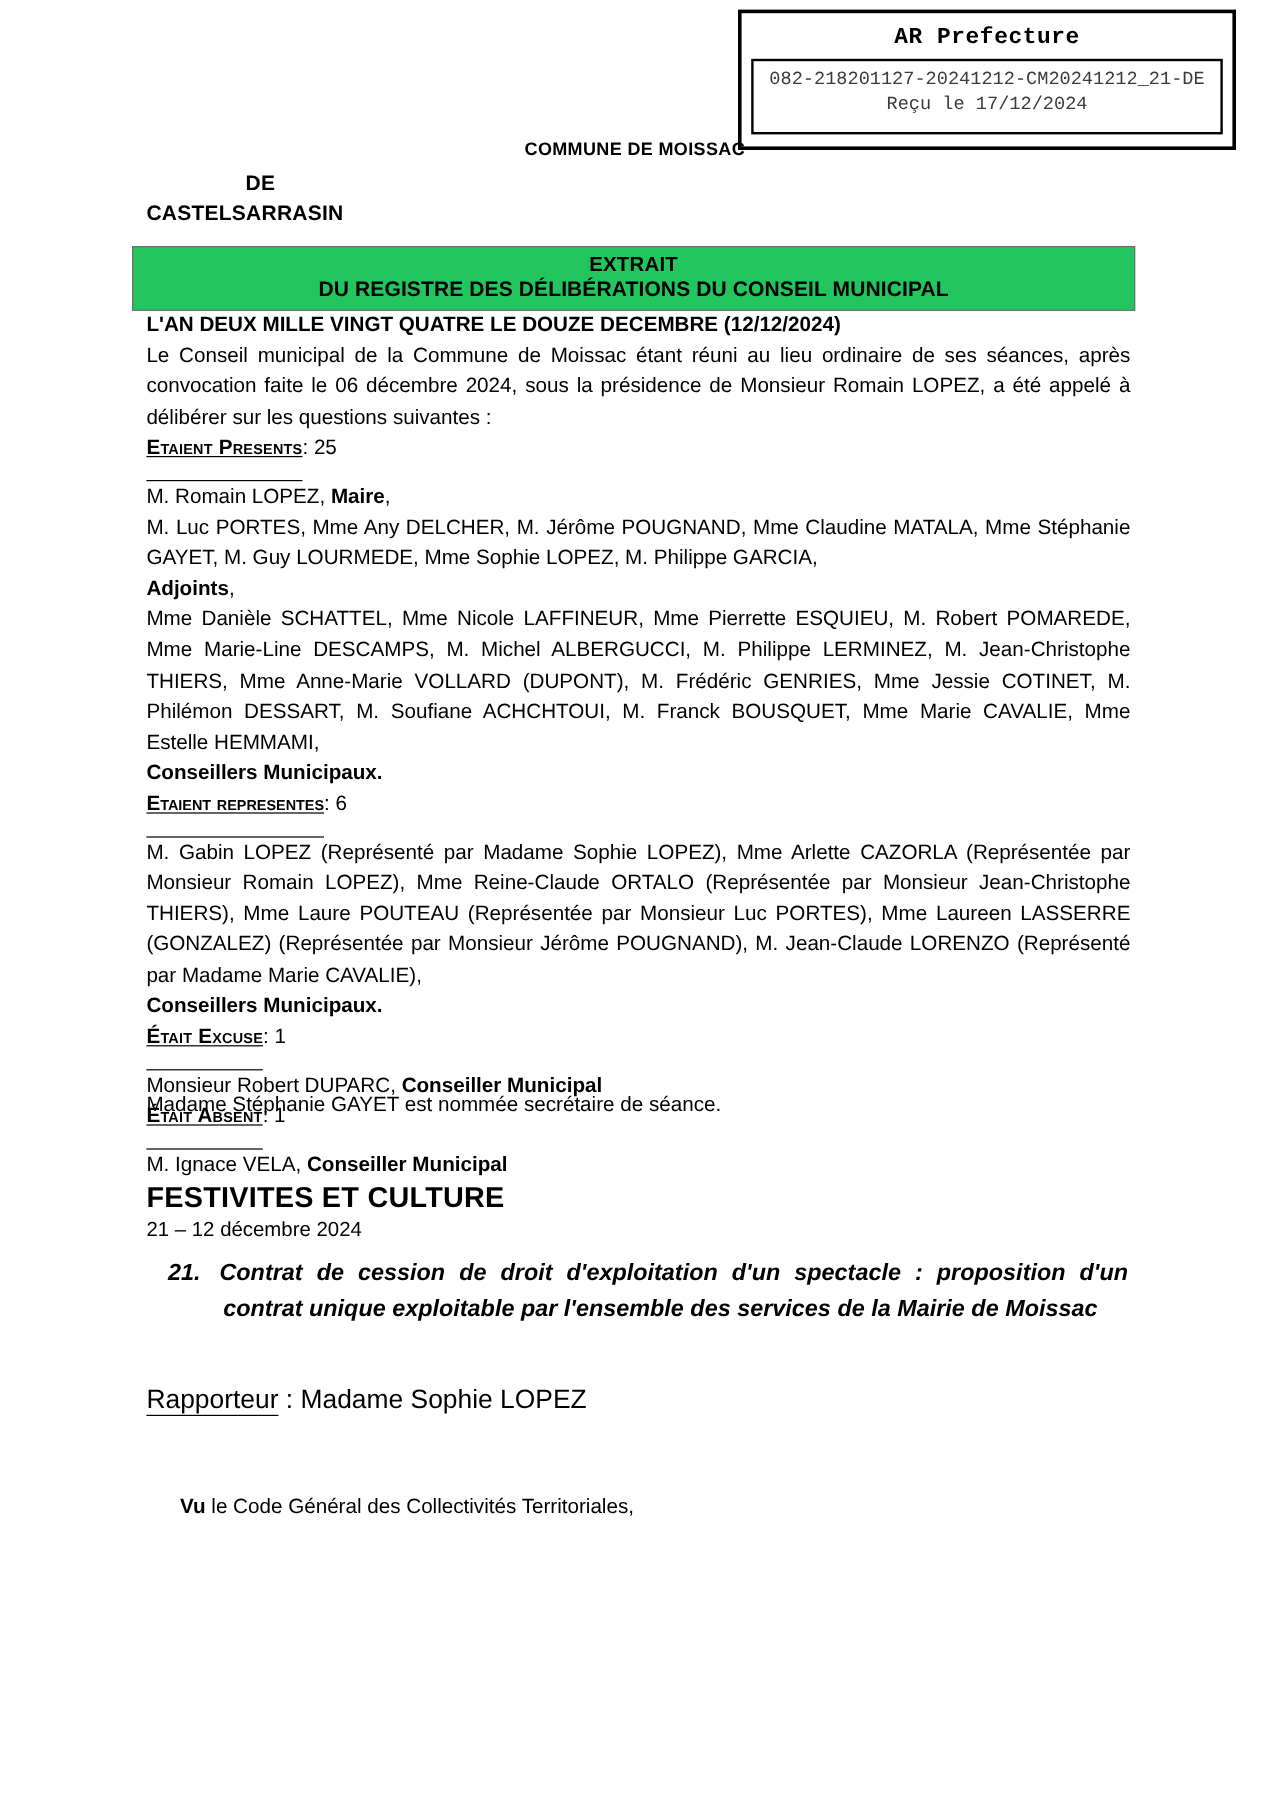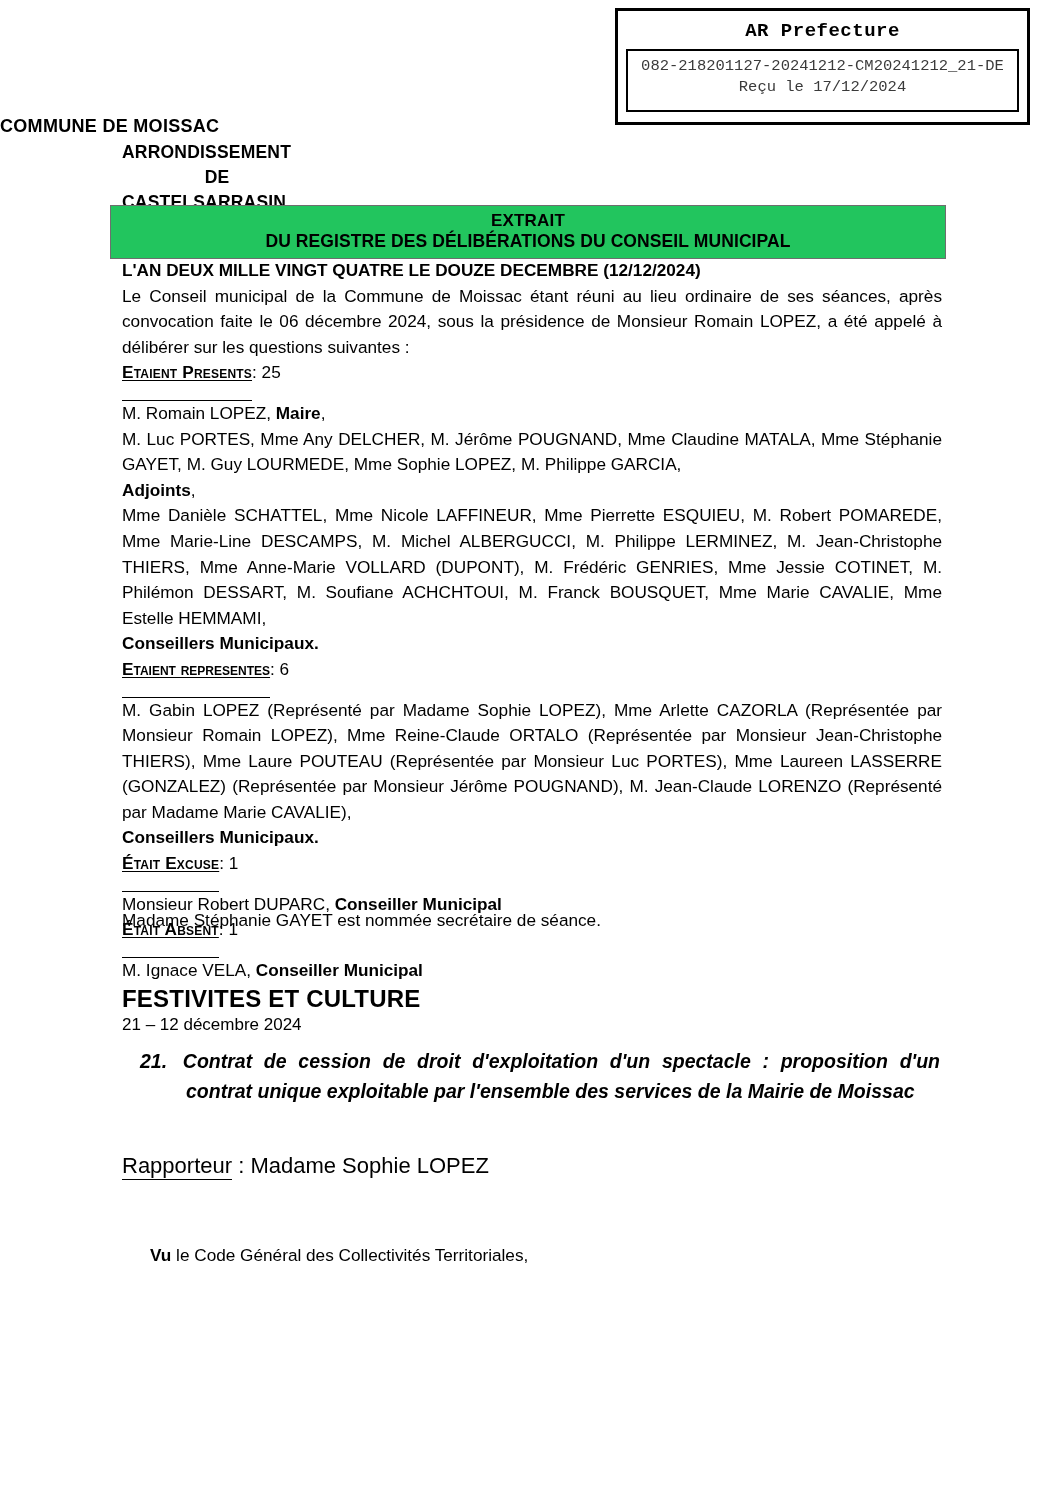--- a/index.html
+++ b/index.html
@@ -49,22 +49,22 @@
     white-space: pre;
     text-align: center;
   }
 
   
   .commune-line {
     position: absolute;
     left: 0;
     top: 116px;
     width: 1058px;
-    text-align: left;
-    font-size: 18px;
+    text-align: center;
+    font-size: 15px;
     font-weight: bold;
     letter-spacing: 0.3px;
   }
   .arrond {
     position: absolute;
     left: 122px;
     top: 140px;
     width: 330px;
     font-size: 17.5px;
     font-weight: bold;
@@ -209,21 +209,20 @@
 
   <div class="stamp">
     <div class="stamp-title">AR Prefecture</div>
     <div class="stamp-body"><span>082-218201127-20241212-CM20241212_21-DE</span>
 <span>Reçu le 17/12/2024</span></div>
   </div>
 
   <div class="commune-line">COMMUNE DE MOISSAC</div>
 
   <div class="arrond">
-    <div class="l1">ARRONDISSEMENT</div>
     <div class="l2">DE</div>
     <div class="l3">CASTELSARRASIN</div>
   </div>
 
   <div class="extrait-box">
     <div class="e1">EXTRAIT</div>
     <div class="e2">DU REGISTRE DES DÉLIBÉRATIONS DU CONSEIL MUNICIPAL</div>
   </div>
 
   <div class="body-col">

